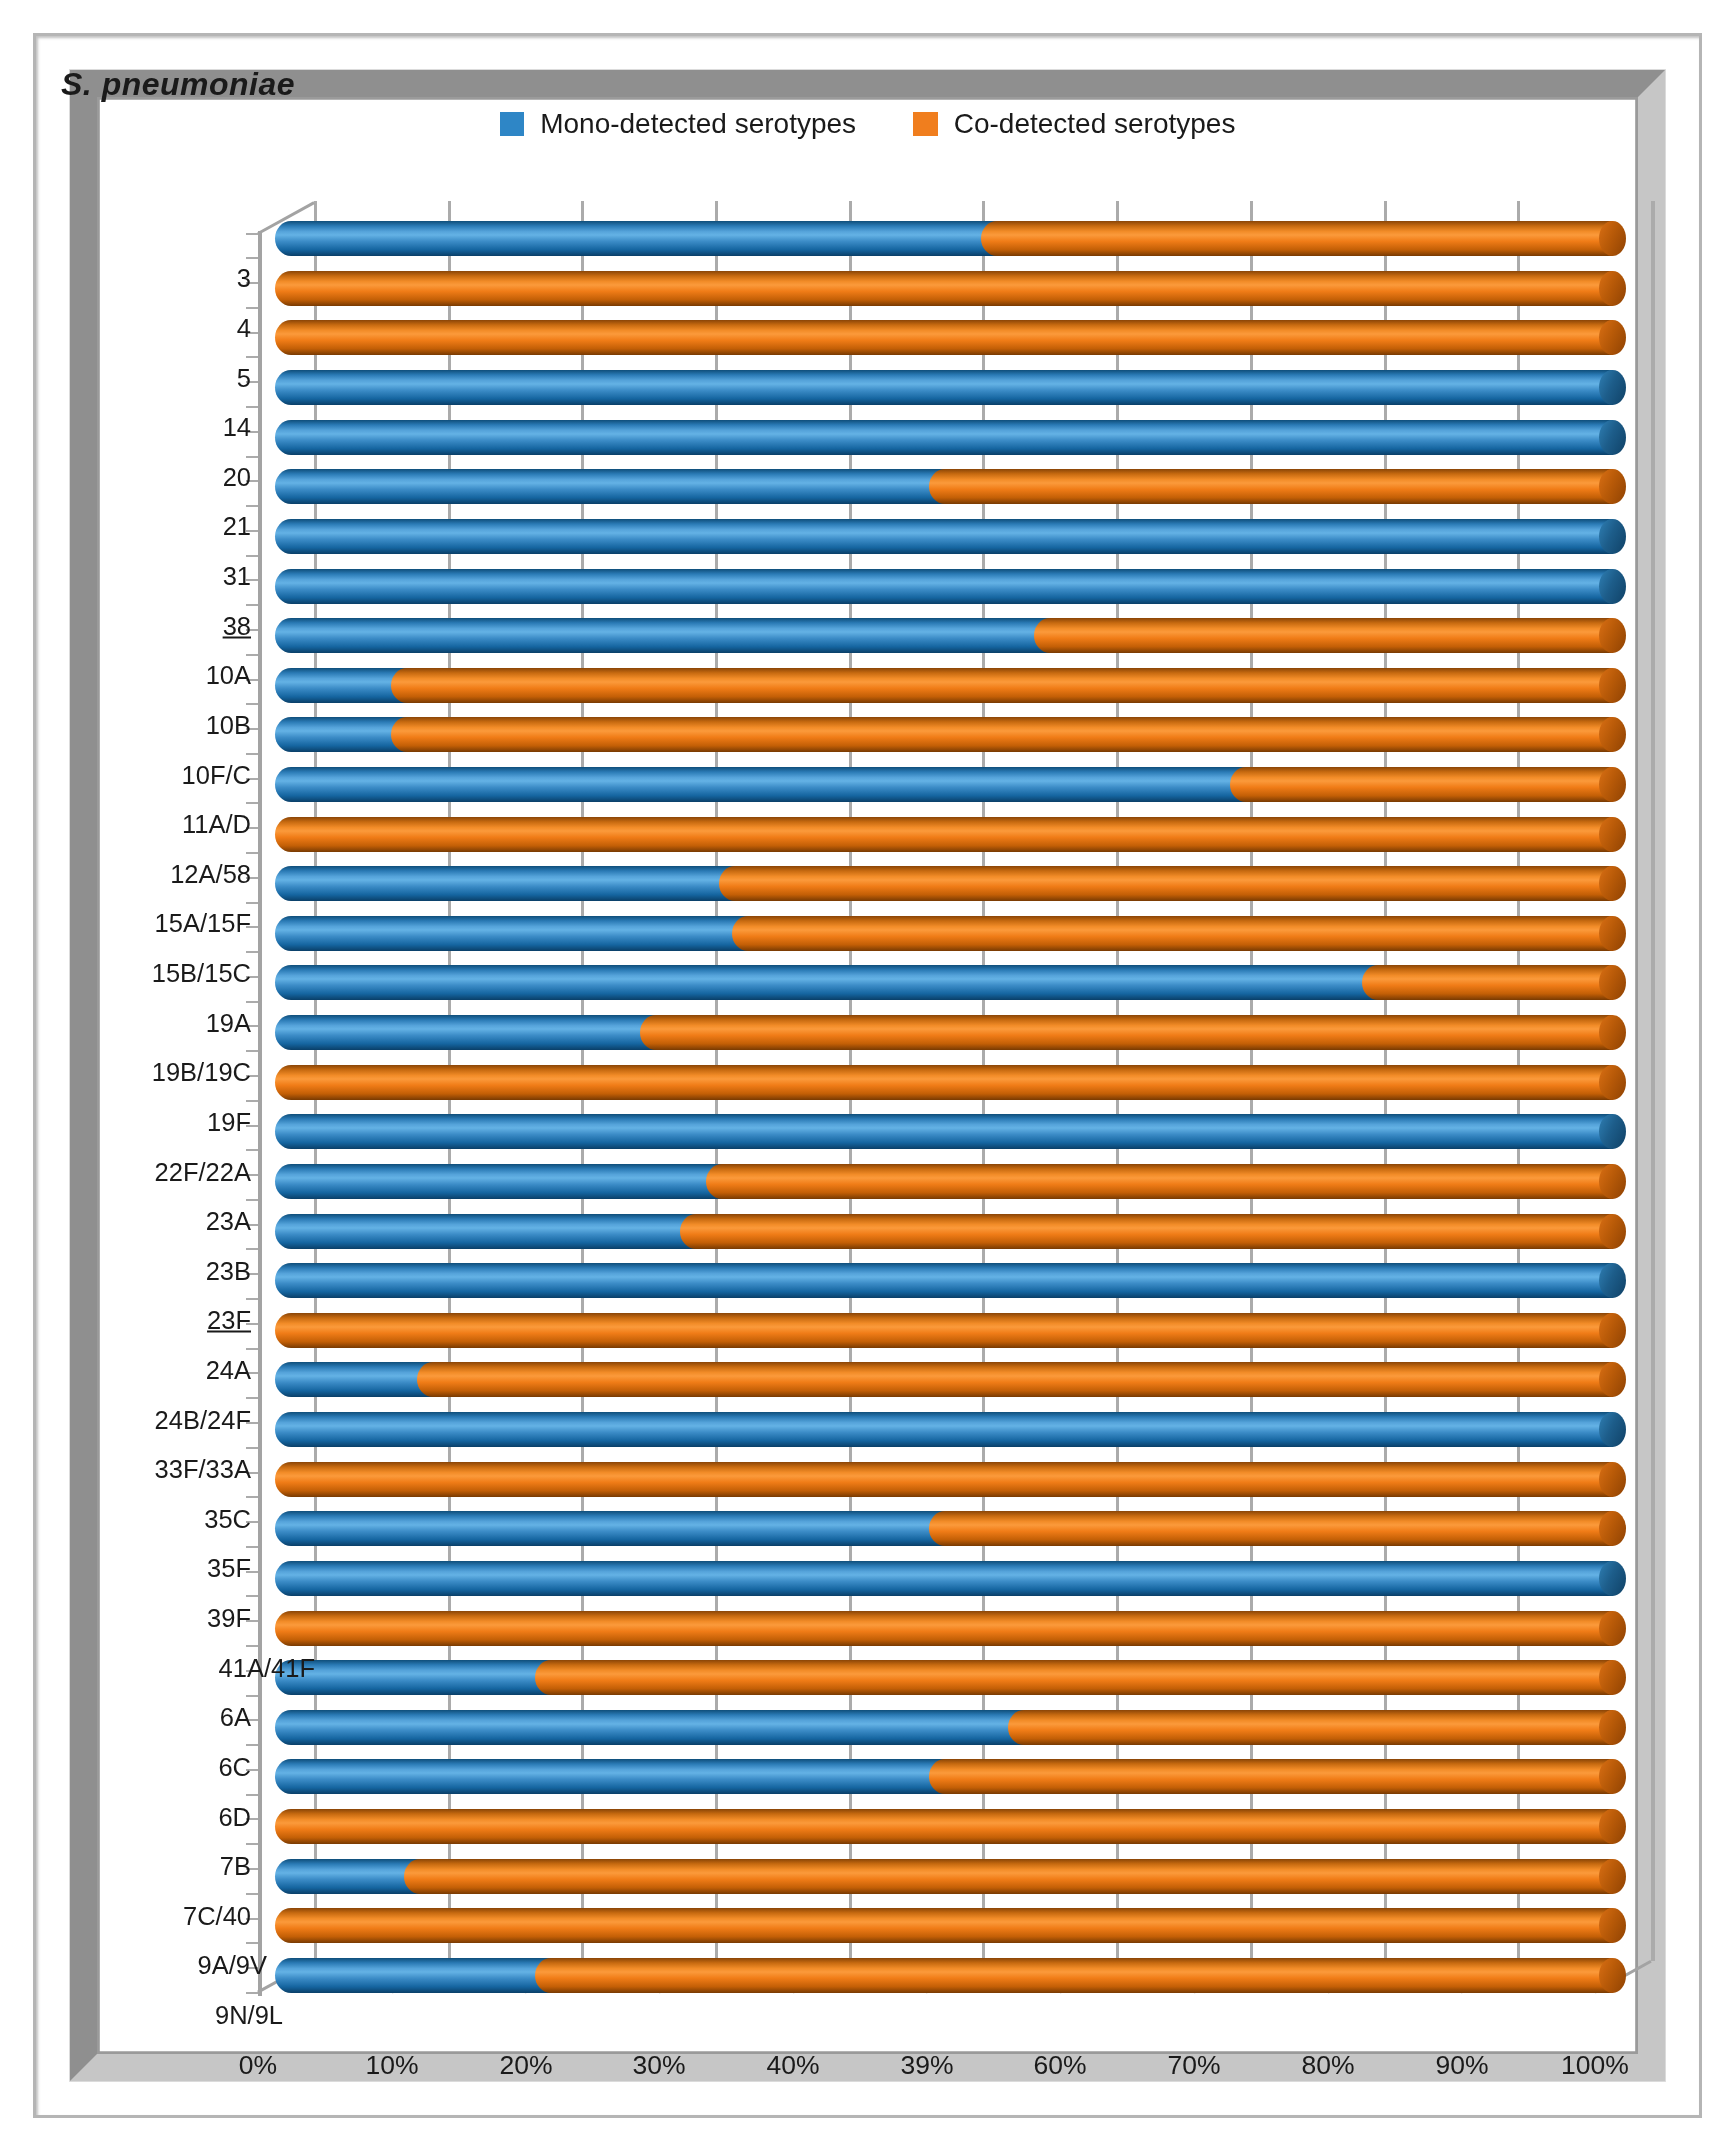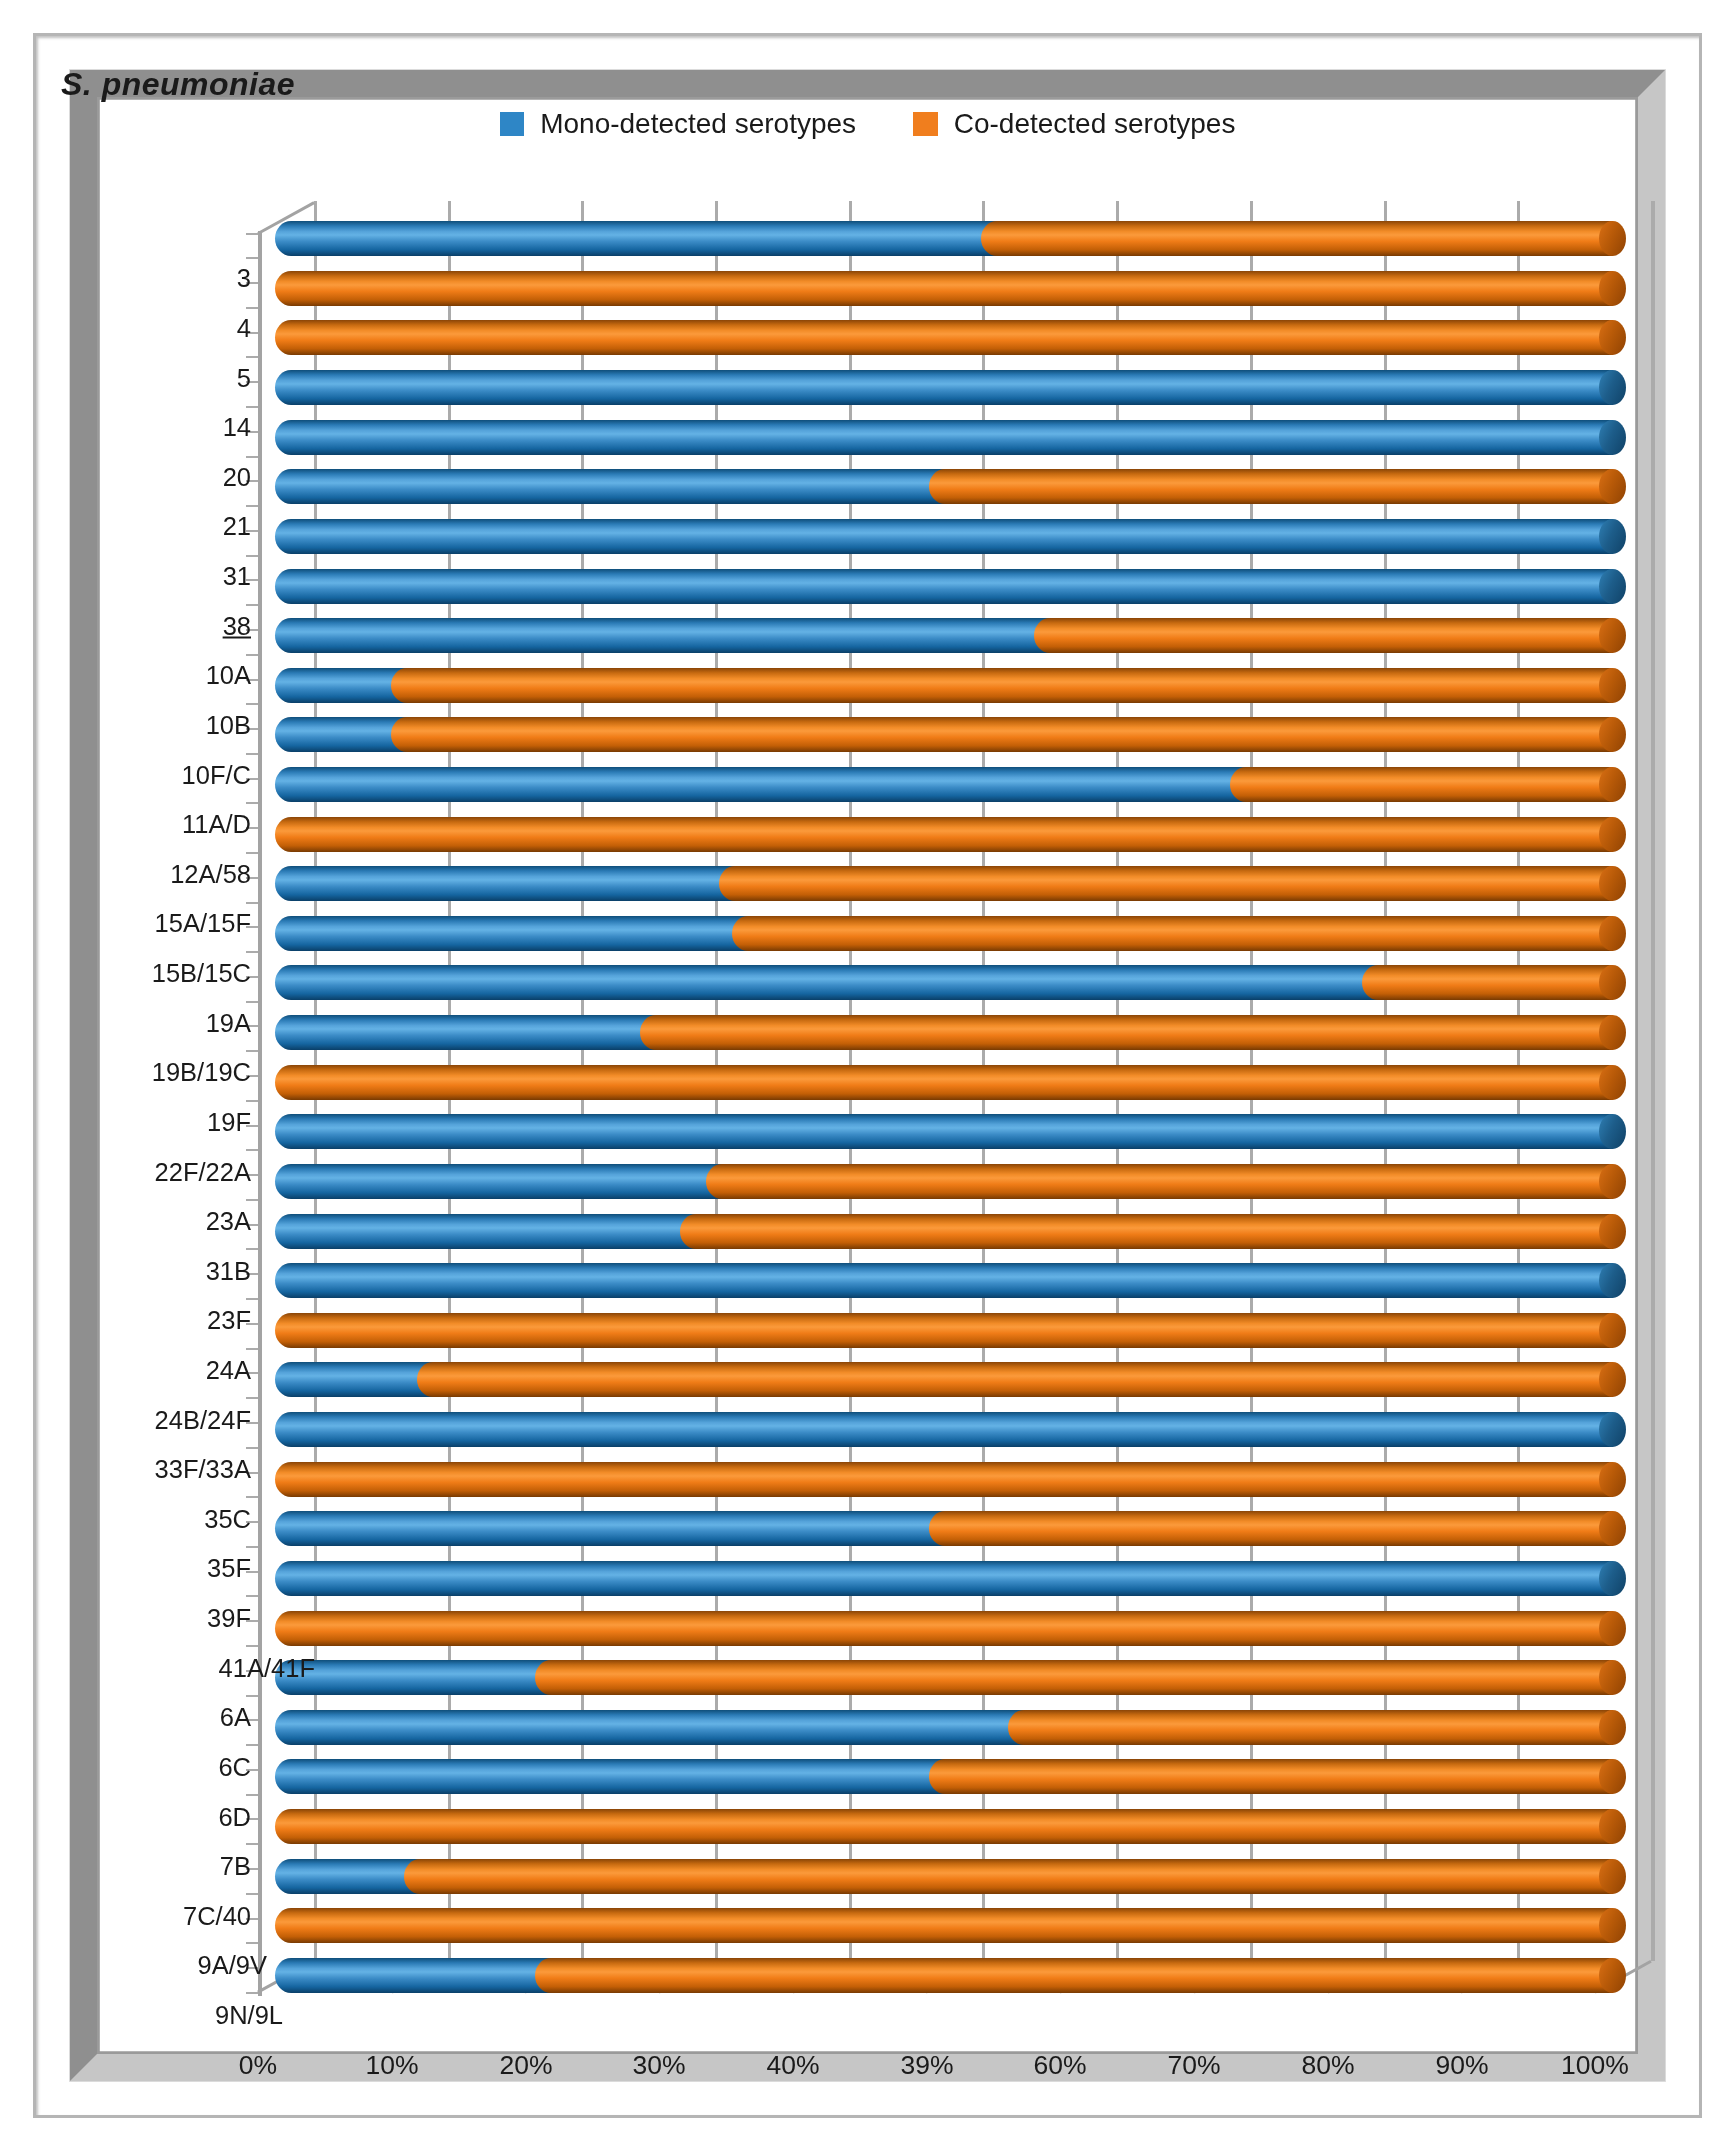--- a/index.html
+++ b/index.html
@@ -251,26 +251,26 @@
       <div class="seg seg-blue round-left" style="left: 275px; width: 458px;"></div>
       <div class="seg seg-orange round-left" style="left: 706px; width: 907px;"></div>
       <div class="endcap cap-orange" style="left: 1599px;"></div>
     </div>
     <div class="cat-label" style="left: 0px; width: 251px; top: 1221px;">23A</div>
     <div class="bar-row" style="left: 0px; top: 1214px; width: 1735px; height: 35px;">
       <div class="seg seg-blue round-left" style="left: 275px; width: 432px;"></div>
       <div class="seg seg-orange round-left" style="left: 680px; width: 933px;"></div>
       <div class="endcap cap-orange" style="left: 1599px;"></div>
     </div>
-    <div class="cat-label" style="left: 0px; width: 251px; top: 1271px;">31B</div>
+    <div class="cat-label" style="left: 0px; width: 251px; top: 1271px;">23B</div>
     <div class="bar-row" style="left: 0px; top: 1263px; width: 1735px; height: 35px;">
       <div class="seg seg-blue round-left" style="left: 275px; width: 1337px;"></div>
       <div class="endcap cap-blue" style="left: 1599px;"></div>
     </div>
-    <div class="cat-label" style="left: 0px; width: 251px; top: 1320px;">23F</div>
+    <div class="cat-label" style="left: 0px; width: 251px; top: 1320px; text-decoration: underline;">23F</div>
     <div class="bar-row" style="left: 0px; top: 1313px; width: 1735px; height: 35px;">
       <div class="seg seg-orange round-left" style="left: 275px; width: 1337px;"></div>
       <div class="endcap cap-orange" style="left: 1599px;"></div>
     </div>
     <div class="cat-label" style="left: 0px; width: 251px; top: 1370px;">24A</div>
     <div class="bar-row" style="left: 0px; top: 1362px; width: 1735px; height: 35px;">
       <div class="seg seg-blue round-left" style="left: 275px; width: 170px;"></div>
       <div class="seg seg-orange round-left" style="left: 417px; width: 1195px;"></div>
       <div class="endcap cap-orange" style="left: 1599px;"></div>
     </div>

